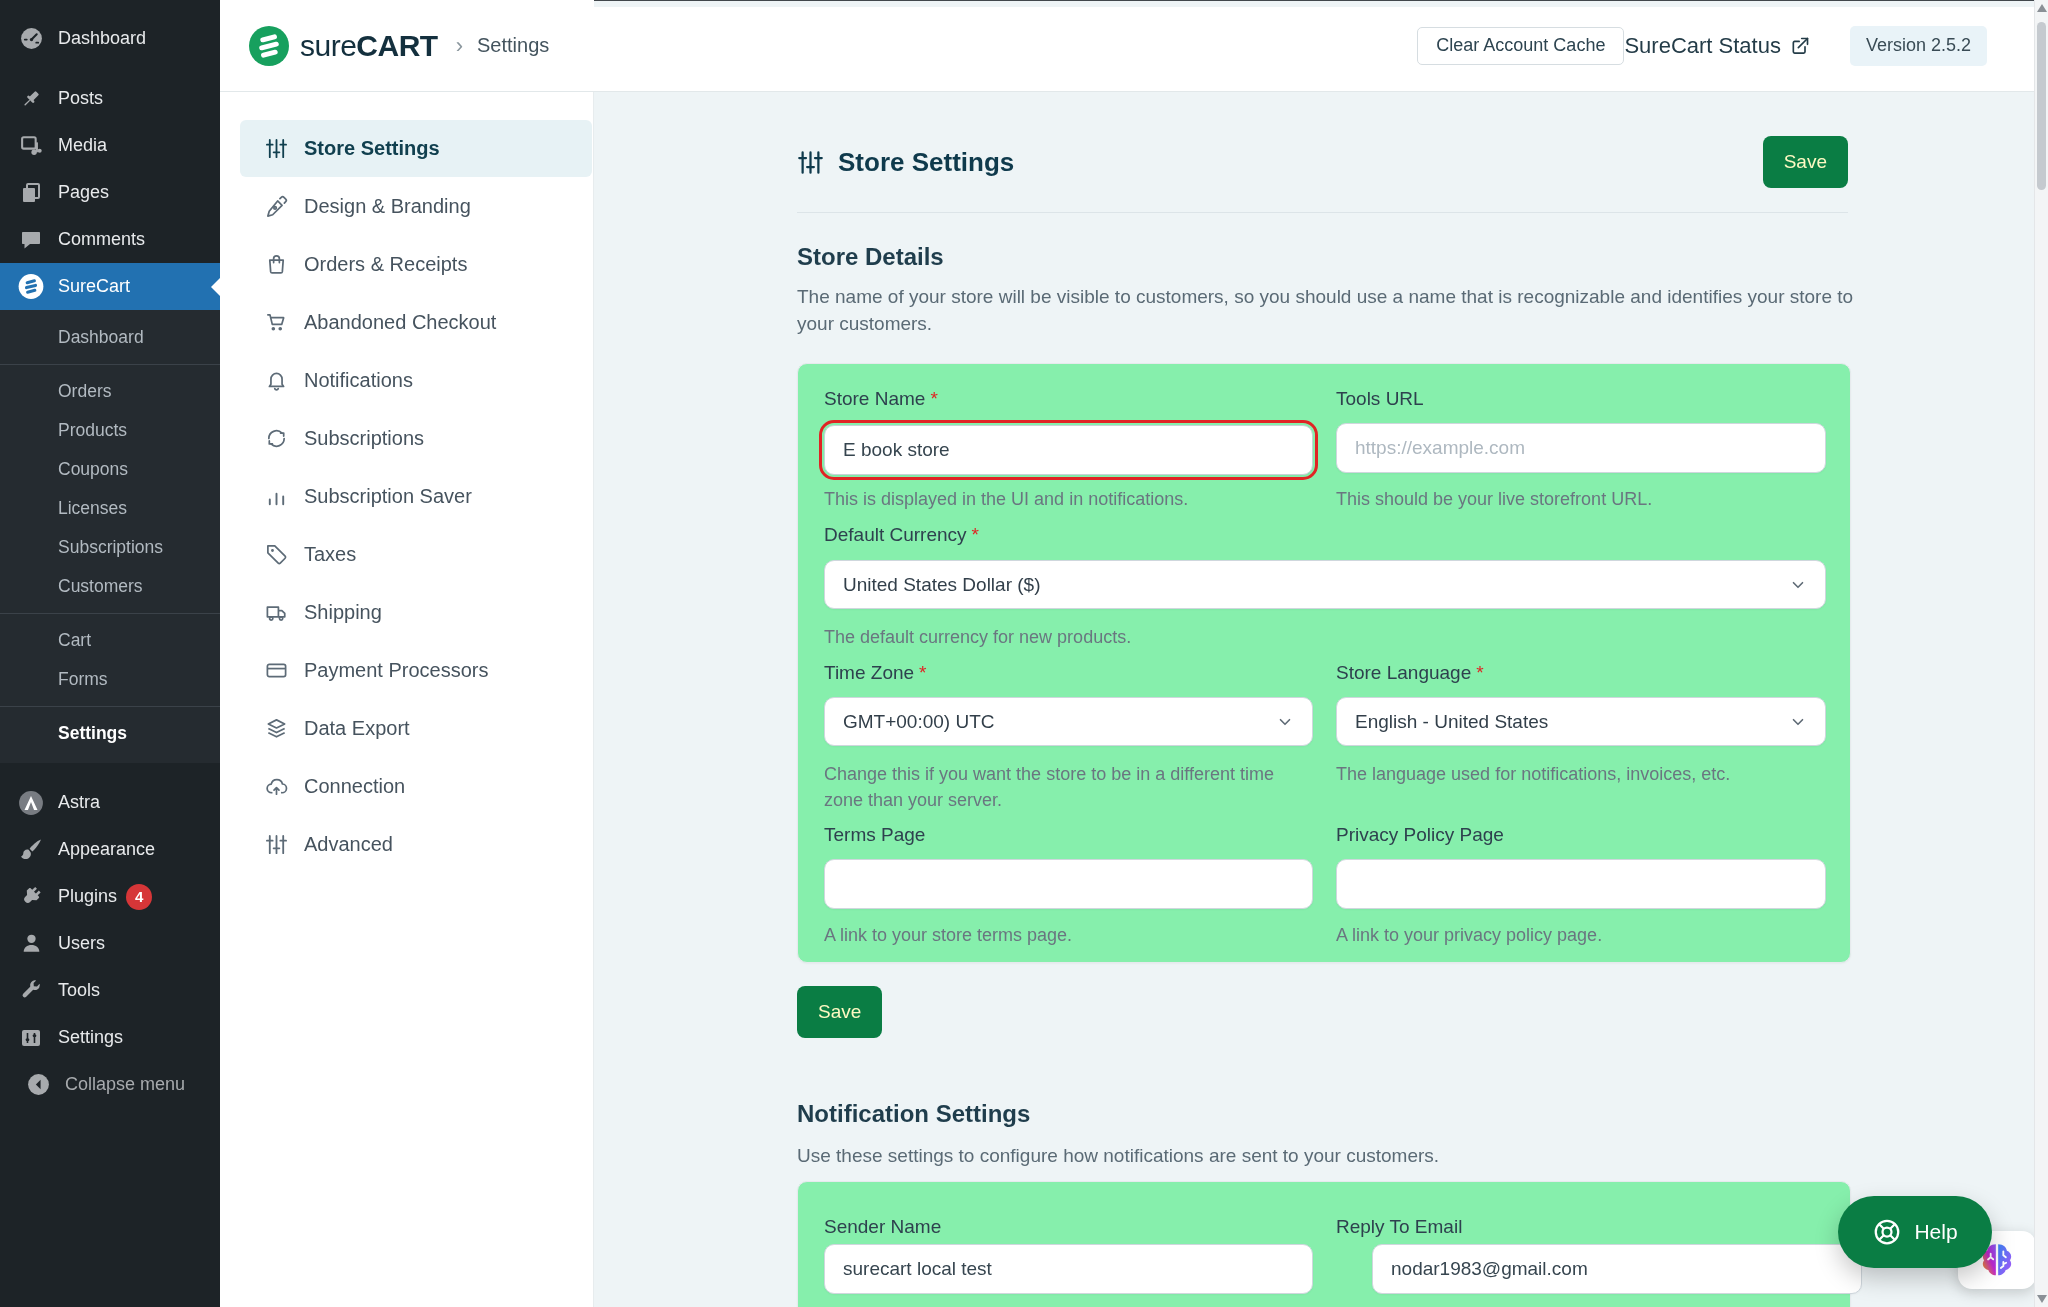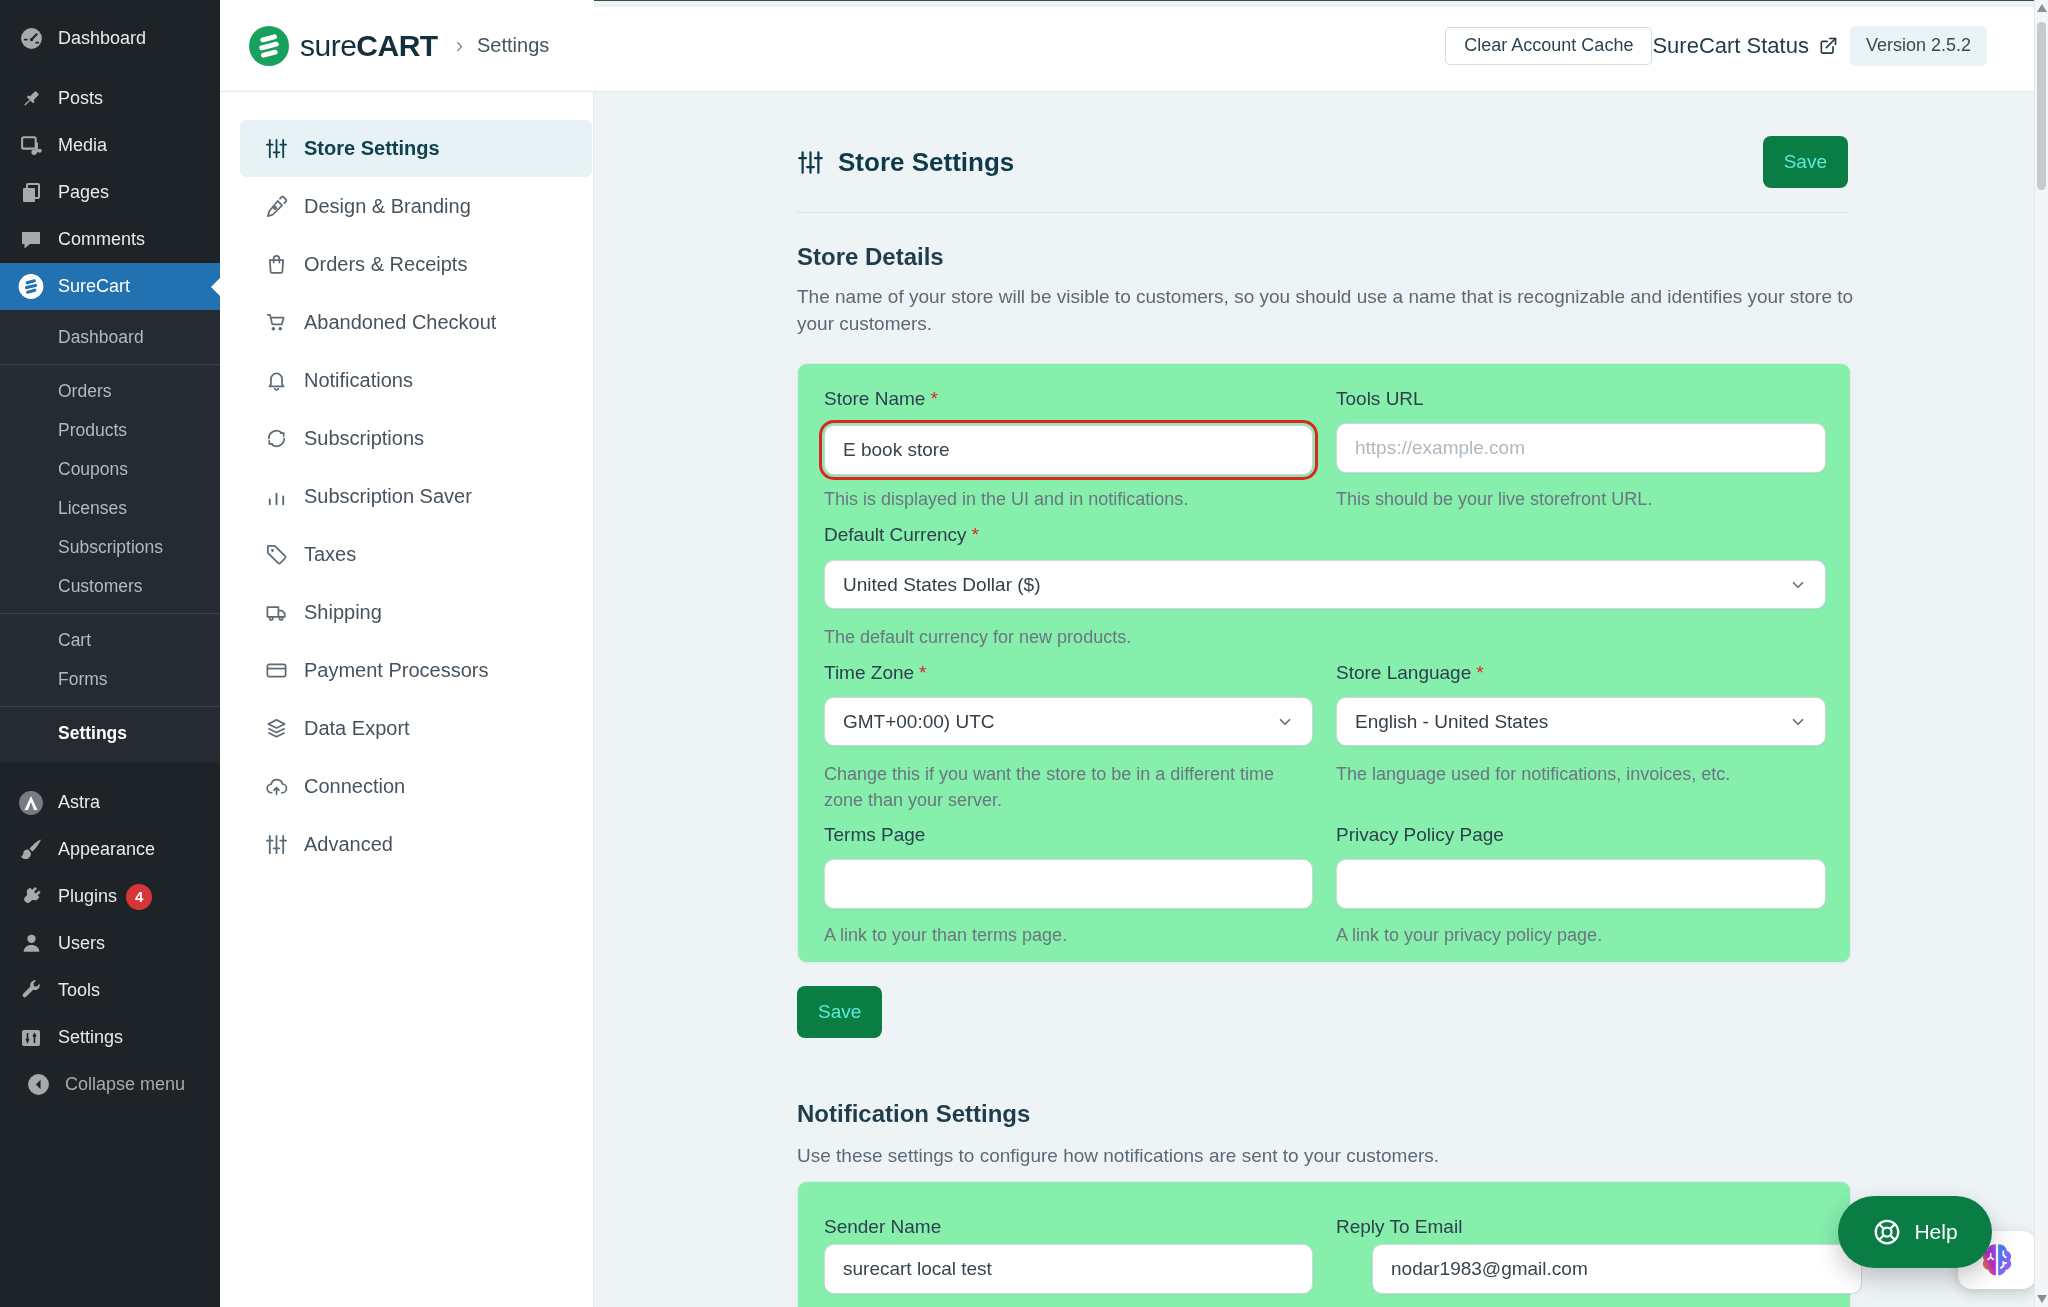--- a/index.html
+++ b/index.html
@@ -31,35 +31,35 @@
   #brand-text { font-size:30px; color:#14303e; margin-left:10px; letter-spacing:-0.5px; }
   #brand-text .sure { font-weight:500; }
   #brand-text .cart { font-weight:800; }
   #crumb-sep { color:#8b979e; font-size:22px; margin:0 14px 0 18px; }
   #crumb { font-size:20px; color:#44545e; }
 
   #header-right { margin-left:auto; display:flex; align-items:center; margin-right:48px; }
   #btn-clear-cache { background:#fff; border:1px solid #d6dde1; border-radius:5px; height:38px; padding:0 18px; font-size:18px; color:#2d4450; cursor:pointer; font-family:inherit; }
   #status-link { display:flex; align-items:center; font-size:22px; color:#243c48; cursor:pointer; }
   #status-link svg { margin-left:9px; }
-  #version-badge { margin-left:12px; background:#e9f3f8; border-radius:5px; height:40px; display:flex; align-items:center; padding:0 16px; font-size:18px; color:#394b55; }
+  #version-badge { margin-left:40px; background:#e9f3f8; border-radius:5px; height:40px; display:flex; align-items:center; padding:0 16px; font-size:18px; color:#394b55; }
 
   
   #settings-nav { position:absolute; left:0; top:92px; bottom:0; width:374px; background:#fff; border-right:1px solid #e7ecee; padding-top:28px; z-index:2; }
   .snav-item { width:352px; margin:0 0 1px 20px; height:57px; border-radius:6px; display:flex; align-items:center; padding-left:24px; font-size:20px; color:#46535e; cursor:pointer; }
   .snav-item .sicon { width:24px; height:24px; margin-right:16px; color:#5d6b77; display:flex; align-items:center; justify-content:center; }
   .snav-item.active { background:#e7f2f5; color:#11404f; font-weight:600; }
   .snav-item.active .sicon { color:#11404f; }
 
   
   #main { position:absolute; left:374px; top:92px; right:0; bottom:0; overflow:hidden; padding-left:203px; }
   #title-row { margin-top:44px; width:1051px; display:flex; align-items:center; }
   #page-title { display:flex; align-items:center; font-size:26px; font-weight:bold; color:#0f3a4c; }
   #page-title .ticon { width:27px; height:27px; margin-right:14px; color:#0f3a4c; }
-  .btn-green { background:#0a7d44; color:#5eead4; border:none; border-radius:8px; height:52px; padding:0 21px; font-size:19px; cursor:pointer; font-family:inherit; }
+  .btn-green { background:#0a7d44; color:#fef9c3; border:none; border-radius:8px; height:52px; padding:0 21px; font-size:19px; cursor:pointer; font-family:inherit; }
   #save-top { margin-left:auto; }
   #head-divider { margin-top:24px; width:1051px; border-top:1px solid #dce4e8; }
 
   .section-heading { margin-top:30px; font-size:24px; font-weight:bold; color:#1f3d4c; }
   .section-desc { margin-top:12px; font-size:19px; color:#5a6a75; line-height:27px; width:1060px; }
 
   .card { position:relative; margin-top:26px; width:1054px; background:#86efac; border:1px solid #e6eaed; border-radius:10px; box-shadow:0 1px 2px rgba(16,24,40,.04); }
   #card-store { height:600px; }
   #card-notif { height:150px; }
 
@@ -454,21 +454,21 @@
             </svg>
           </span>
       </div>
       <div class="fld-help col-l" style="top:397px;">Change this if you want the store to be in a different time zone than your server.</div>
       <div class="fld-help col-r" style="top:397px;">The language used for notifications, invoices, etc.</div>
 
       <div class="fld-label col-l" style="top:460px;"><span>Terms Page</span></div>
       <div class="fld-label col-r" style="top:460px;"><span>Privacy Policy Page</span></div>
       <input class="txt-input col-l" style="top: 495px;">
       <input class="txt-input col-r" style="top: 495px;">
-      <div class="fld-help col-l" style="top:558px;">A link to your than terms page.</div>
+      <div class="fld-help col-l" style="top:558px;">A link to your store terms page.</div>
       <div class="fld-help col-r" style="top:558px;">A link to your privacy policy page.</div>
     </div>
 
     <button class="btn-green" id="save-bottom">Save</button>
 
     <div class="section-heading" style="margin-top:62px;">Notification Settings</div>
     <div class="section-desc" style="margin-top:14px;">Use these settings to configure how notifications are sent to your customers.</div>
 
     <div class="card" id="card-notif" style="margin-top:12px;">
       <div class="fld-label col-l" style="top:34px;"><span>Sender Name</span></div>

